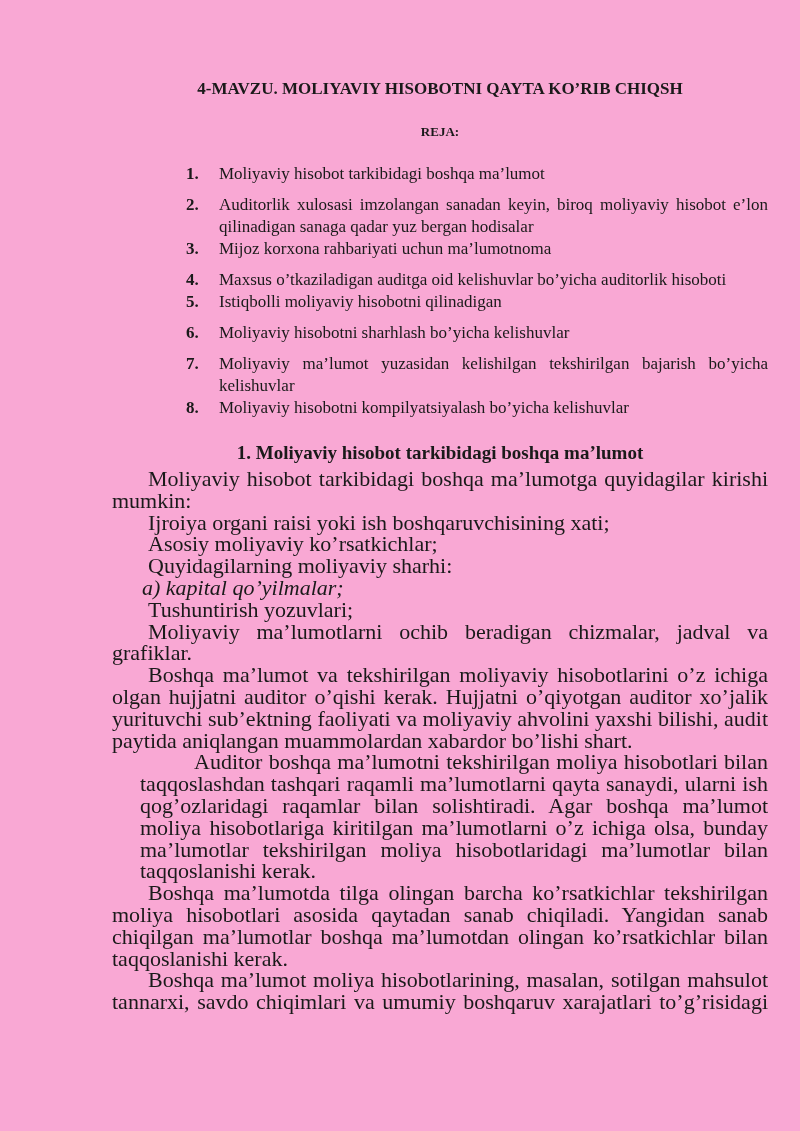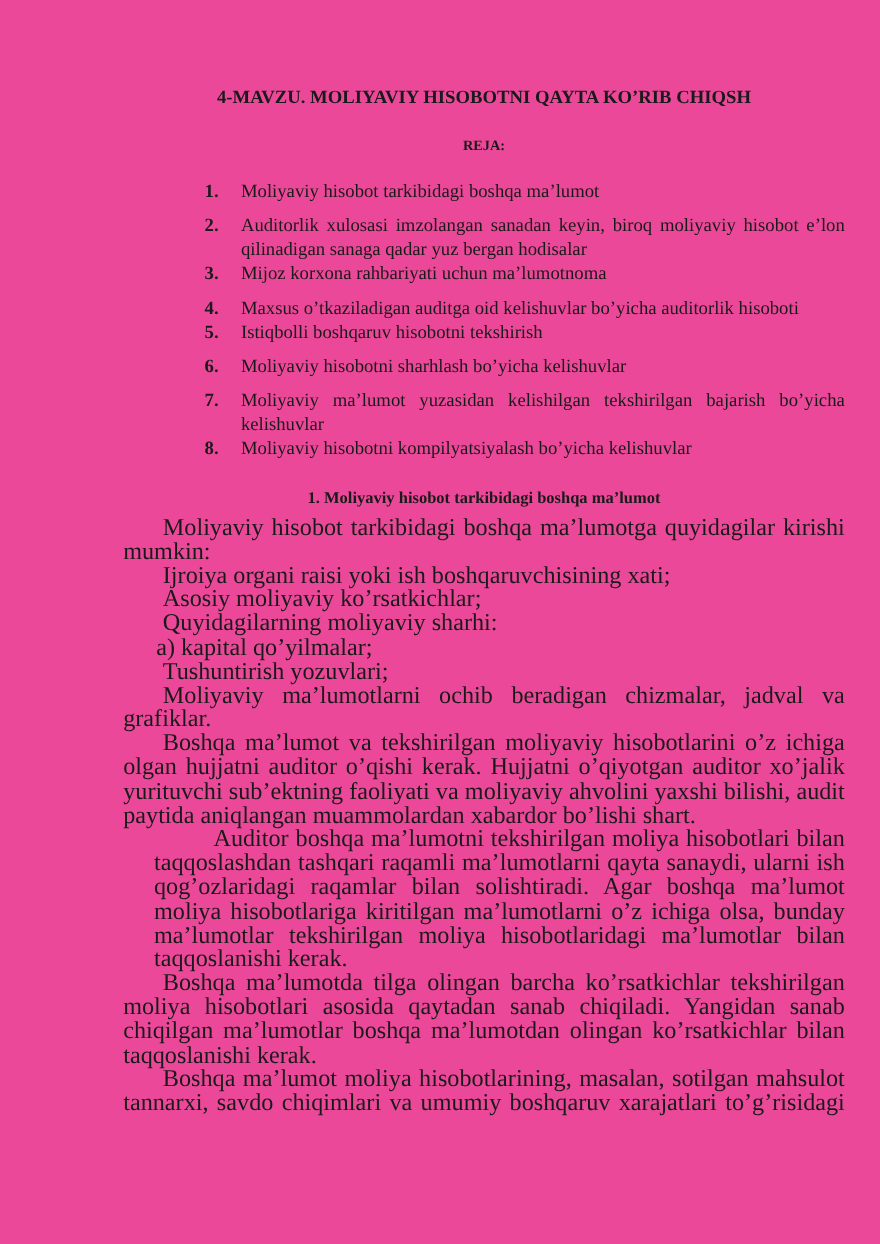--- a/index.html
+++ b/index.html
@@ -5,21 +5,21 @@
   html, body {
     margin: 0;
     padding: 0;
     background: #ffffff;
   }
   .page {
     position: relative;
     width: 800px;
     height: 1131px;
     box-sizing: border-box;
-    background: #ec4899;
+    background: #f9a8d4;
     color: #1a1a1a;
     font-family: "Liberation Serif", "DejaVu Serif", serif;
     padding: 78px 32px 0 112px;
     overflow: hidden;
   }
   .doc-title {
     margin: 0;
     font-size: 17px;
     font-weight: bold;
     line-height: 22px;
@@ -46,33 +46,33 @@
     flex: 0 0 33px;
     width: 33px;
     font-weight: bold;
   }
   .plan-item .item-text {
     flex: 1;
     text-align: justify;
   }
   .section-heading {
     margin: 23px 0 4px 0;
-    font-size: 15px;
+    font-size: 19px;
     font-weight: bold;
     line-height: 22px;
     text-align: center;
   }
   .para {
     margin: 0;
     font-size: 22px;
     line-height: 21.8px;
     text-align: justify;
     text-indent: 36px;
   }
-  .para.indent-sm { text-indent: 30px; }
+  .para.indent-sm { text-indent: 30px; font-style: italic; }
   .para.indent-lg { text-indent: 54px; margin-left: 28px; }
   .para.justify-last { text-align-last: justify; }
 </style>
 </head>
 <body>
 
 <div class="page">
 
   <h1 class="doc-title">4-MAVZU. MOLIYAVIY HISOBOTNI QAYTA KO’RIB CHIQSH</h1>
 
@@ -90,21 +90,21 @@
     <div class="plan-item gap">
       <span class="num">3.</span>
       <span class="item-text">Mijoz korxona rahbariyati uchun ma’lumotnoma</span>
     </div>
     <div class="plan-item">
       <span class="num">4.</span>
       <span class="item-text">Maxsus o’tkaziladigan auditga oid  kelishuvlar bo’yicha auditorlik hisoboti</span>
     </div>
     <div class="plan-item gap">
       <span class="num">5.</span>
-      <span class="item-text">Istiqbolli boshqaruv hisobotni tekshirish</span>
+      <span class="item-text">Istiqbolli moliyaviy hisobotni qilinadigan</span>
     </div>
     <div class="plan-item gap">
       <span class="num">6.</span>
       <span class="item-text">Moliyaviy hisobotni sharhlash bo’yicha kelishuvlar</span>
     </div>
     <div class="plan-item">
       <span class="num">7.</span>
       <span class="item-text">Moliyaviy ma’lumot yuzasidan kelishilgan tekshirilgan bajarish bo’yicha kelishuvlar</span>
     </div>
     <div class="plan-item">

